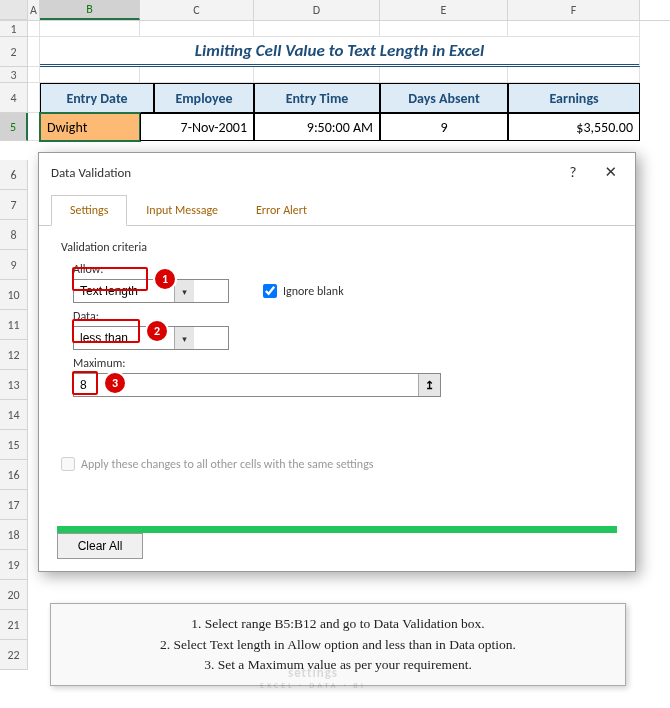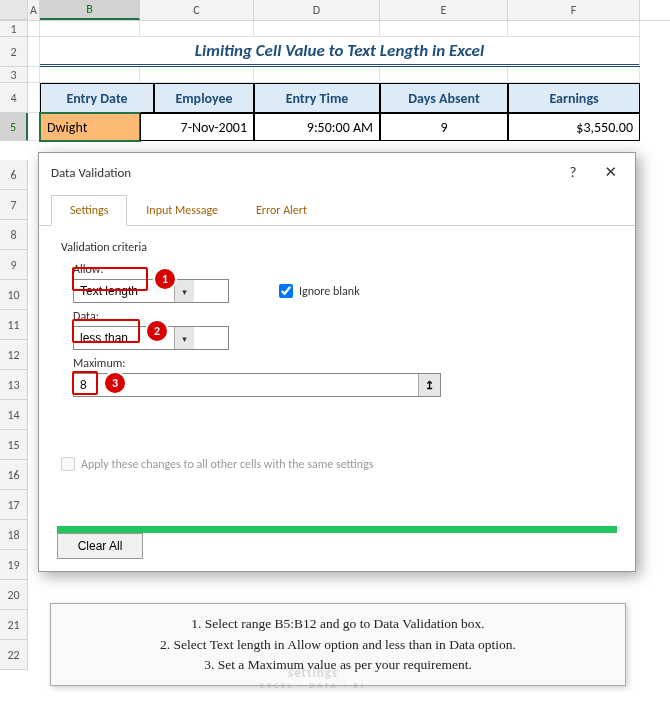--- a/index.html
+++ b/index.html
@@ -193,21 +193,21 @@
   </div>
   <div class="dlg-body">
     <div class="fieldset-label">Validation criteria</div>
     <div class="form-row">
       <label class="form-label">Allow:</label>
       <div class="inline">
         <div class="combo" style="width:156px">
           <input class="combo-input" value="Text length" style="">
           <div class="combo-btn">▾</div>
         </div>
-        <label class="checkbox" style="margin-left:42px">
+        <label class="checkbox" style="margin-left:26px">
           <input type="checkbox" checked="" style="">
           <span>Ignore blank</span>
         </label>
       </div>
     </div>
     <div class="form-row">
       <label class="form-label">Data:</label>
       <div class="combo" style="width:156px">
         <input class="combo-input" value="less than" style="">
         <div class="combo-btn">▾</div>

